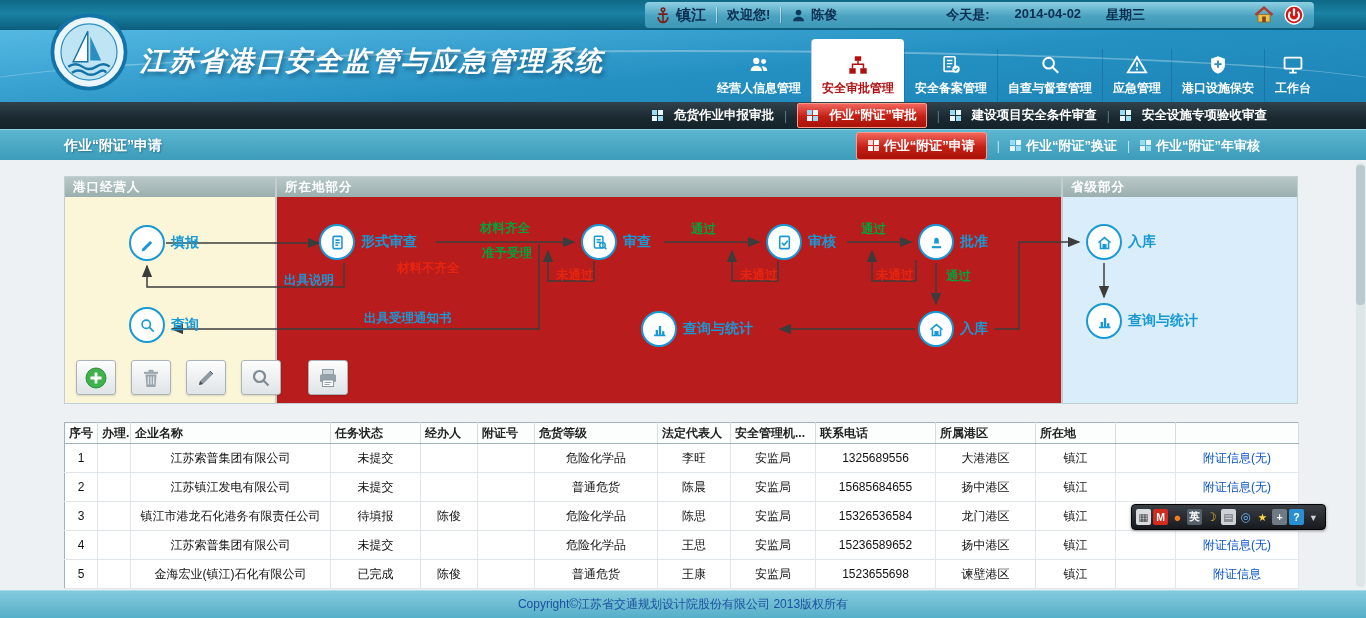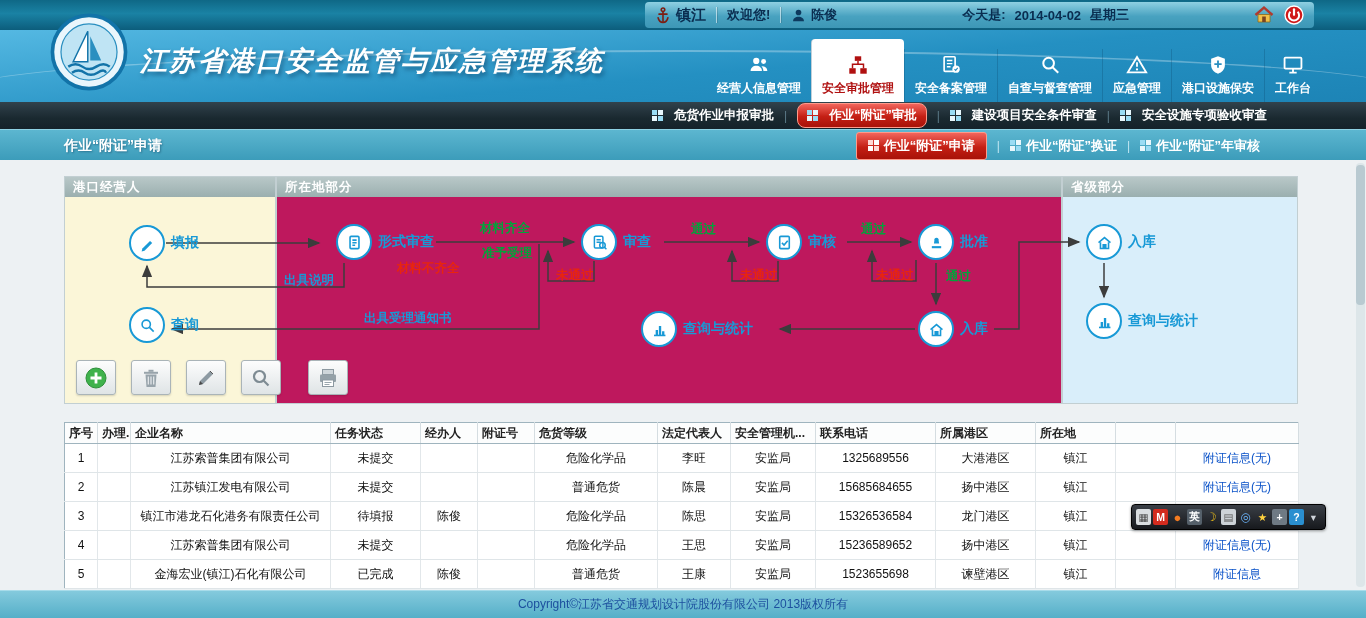--- a/index.html
+++ b/index.html
@@ -9,21 +9,21 @@
 
 .topbar{position:absolute;left:0;top:0;width:100%;height:30px;background:linear-gradient(#0f6886,#1a82a4 45%,#0c5d7c)}
 .topband{position:absolute;left:645px;right:52px;top:2px;bottom:2px;border-radius:4px;
   background:linear-gradient(#8fd0e2,#48a2c0 55%,#3d97b6);display:flex;align-items:center;
   color:#0a2d50;padding:0 10px;gap:10px}
 .city{display:flex;align-items:center;gap:5px;font-weight:bold;font-size:15px;white-space:nowrap}
 .tsep{width:1px;height:16px;background:rgba(255,255,255,.55);box-shadow:1px 0 0 rgba(0,0,0,.12)}
 .tb-txt{font-size:13px;font-weight:bold;white-space:nowrap}
 .usr{display:flex;align-items:center;gap:5px;font-size:13px;font-weight:bold}
 .tspacer{flex:1}
-.dategrp{display:flex;align-items:center;gap:9px;font-size:13px;font-weight:bold;white-space:nowrap}
+.dategrp{display:flex;align-items:flex-start;gap:25px;font-size:13px;font-weight:bold;white-space:nowrap}
 .tico{width:20px;height:20px;display:flex;align-items:center;justify-content:center;cursor:pointer}
 .tico svg{width:20px;height:20px}
 
 
 .header{position:absolute;left:0;top:30px;width:100%;height:72px;background:linear-gradient(175deg,#54b8e2,#2490c2 55%,#1d84b6)}
 .header .wave{position:absolute;left:-40px;right:-40px;top:20px;height:80px;border-radius:50%;
   border-top:2px solid rgba(255,255,255,.3);pointer-events:none}
 .logo{position:absolute;left:50px;top:-17px;width:78px;height:78px;z-index:6}
 .logo svg{width:78px;height:78px}
 .sys-title{position:absolute;left:140px;top:13px;font-size:27px;font-weight:bold;font-style:italic;color:#fff;
@@ -32,39 +32,39 @@
 .nav-tab{padding:5px 10px 5px;text-align:center;color:#fff;font-size:12px;font-weight:bold;cursor:pointer;white-space:nowrap}
 .nav-tab + .nav-tab{border-left:1px solid rgba(8,64,100,.25)}
 .nav-ico{display:block;width:26px;height:24px;margin:0 auto 2px}
 .nav-ico svg{width:24px;height:22px;display:block;margin:auto}
 .nav-tab.active{background:#fff;color:#b01010;border-radius:4px 4px 0 0;padding-top:15px}
 
 
 .subnav{position:absolute;left:0;top:102px;width:100%;height:27px;background:linear-gradient(#31424c,#1a2930 60%,#14222a)}
 .subnav-inner{position:absolute;left:652px;top:0;height:27px;display:flex;align-items:center;gap:10px;color:#fff}
 .sub-item{display:flex;align-items:center;gap:11px;font-size:12.5px;font-weight:bold;cursor:pointer;white-space:nowrap}
-.sub-item.active{background:linear-gradient(#f2655c,#c41f14 55%,#a81208);border:1px solid #ff9a8a;border-radius:8px;padding:3px 9px}
+.sub-item.active{background:linear-gradient(#f2655c,#c41f14 55%,#a81208);border:1px solid #ff9a8a;border-radius:2px;padding:3px 9px}
 .sub-sep{color:#5c7b89}
 .mini-ico{width:11px;height:11px;display:inline-flex}
 .mini-ico svg{width:11px;height:11px}
 
 
 .pagebar{position:absolute;left:0;top:129px;width:100%;height:31px;background:linear-gradient(#5cb6d0,#3c9cba);border-top:1px solid #8ed2e4}
 .page-title{position:absolute;left:64px;top:7px;color:#fff;font-weight:bold;font-size:14px;text-shadow:1px 1px 2px rgba(0,40,70,.4)}
 .pagebar-tabs{position:absolute;right:106px;top:0;height:31px;display:flex;align-items:center;gap:10px;color:#fff}
 .ptab{display:flex;align-items:center;gap:5px;font-size:13px;font-weight:bold;cursor:pointer;white-space:nowrap}
 .ptab.active{background:linear-gradient(#f2655c,#c41f14 55%,#a81208);border:1px solid #ff9a8a;border-radius:3px;padding:4px 11px}
 .psep{color:#bfe6f2}
 
 
 .flow{position:absolute;left:64px;top:176px;width:984px;height:228px}
 .panel{position:absolute;top:0;height:228px;border:1px solid #c2cfd2}
 .panel-hd{height:20px;background:linear-gradient(#b9c8c8,#9bafaf);color:#fff;font-weight:bold;font-size:12.5px;line-height:20px;padding-left:8px;letter-spacing:1px}
 .panel.yellow{left:0;width:212px;background:#fbf6d8}
-.panel.green{left:212px;width:786px;background:#be185d}
+.panel.green{left:212px;width:786px;background:#b91c1c}
 .panel.blue{left:998px;width:236px;background:#d9eefa}
 .flow-lines{position:absolute;left:0;top:0;width:1234px;height:228px;z-index:1}
 .node{position:absolute;width:36px;height:36px;z-index:3}
 .node-circle{display:flex;width:36px;height:36px;border:2.5px solid #1899d6;border-radius:50%;background:#fff;color:#1899d6;align-items:center;justify-content:center}
 .node-circle svg{width:17px;height:17px}
 .node-label{position:absolute;left:42px;top:50%;transform:translateY(-50%);color:#1899d6;font-size:14px;font-weight:bold;white-space:nowrap}
 .elbl{position:absolute;font-size:12.5px;font-weight:bold;white-space:nowrap;z-index:2}
 .elbl.g{color:#00a43b}.elbl.r{color:#e8250e}.elbl.b{color:#1899d6}
 .flow-toolbar{position:absolute;left:12px;top:184px;display:flex;gap:15px;z-index:4}
 .tbtn{width:40px;height:35px;border:1px solid #aab4b8;border-radius:3px;background:linear-gradient(#fdfdfd,#dfe4e6);
@@ -376,21 +376,21 @@
   </div>
   <div class="node" style="left:65px;top:131px">
     <span class="node-circle">
         <svg viewBox="0 0 16 16" fill="none" stroke="currentColor" stroke-width="1.5">
           <circle cx="6.8" cy="6.8" r="3.9"></circle>
           <path d="M9.8 9.8l4 4"></path>
         </svg>
       </span>
     <span class="node-label">查询</span>
   </div>
-  <div class="node" style="left:272px;top:48px">
+  <div class="node" style="left:255px;top:48px">
     <span class="node-circle">
         <svg viewBox="0 0 16 16" fill="none" stroke="currentColor" stroke-width="1.5">
           <rect x="3.8" y="2.2" width="8.4" height="11.6" rx="1"></rect>
           <path d="M6 5.8h4M6 8.2h4M6 10.6h2.6"></path>
         </svg>
       </span>
     <span class="node-label">形式审查</span>
   </div>
   <div class="node" style="left:517px;top:48px">
     <span class="node-circle">

